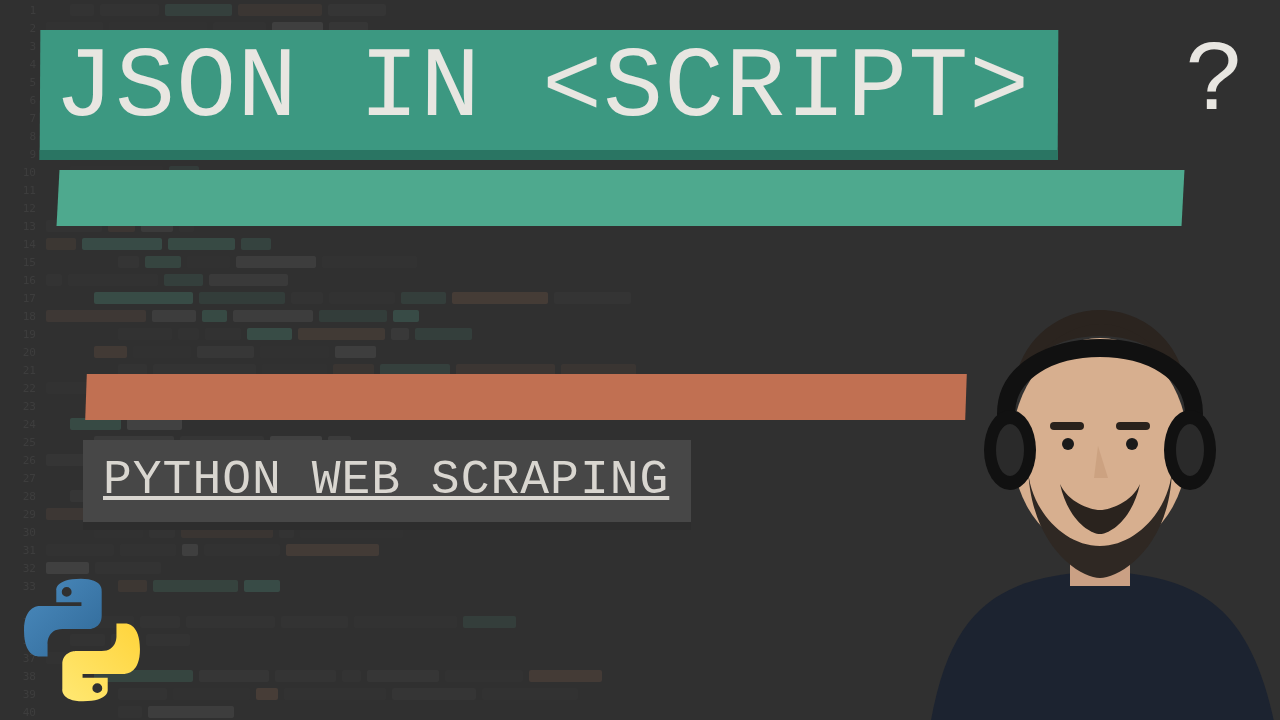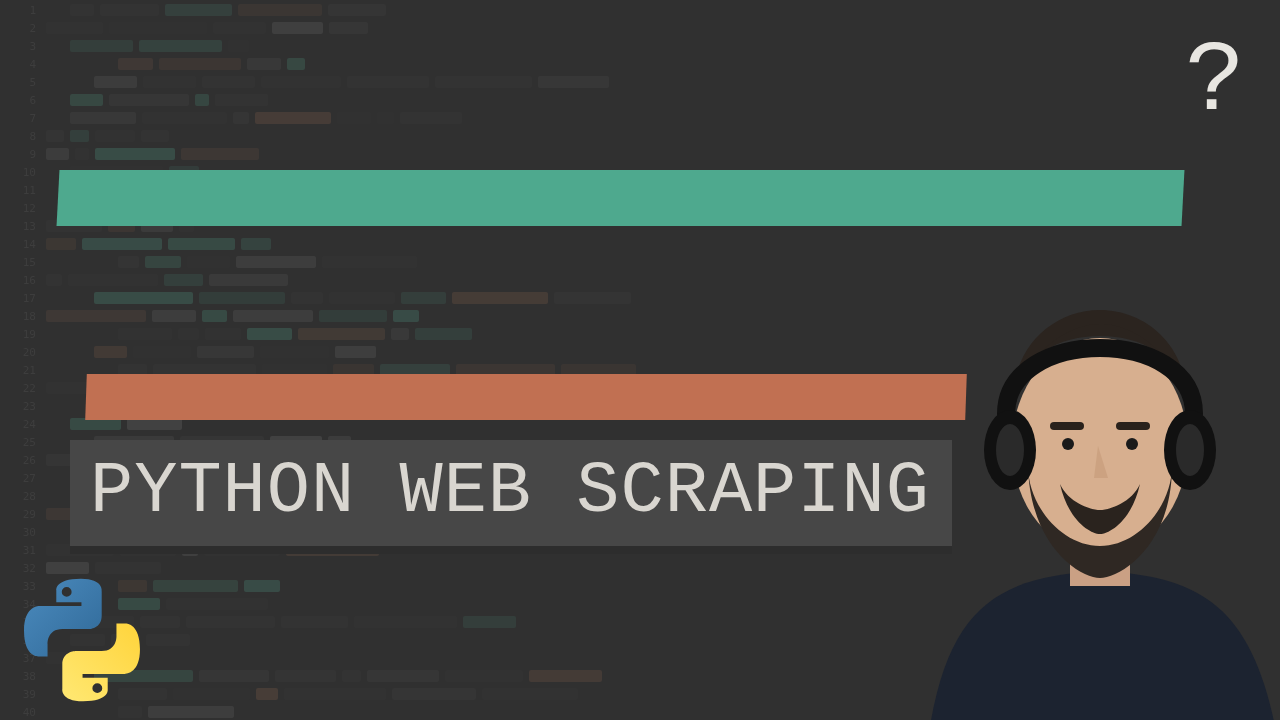--- a/index.html
+++ b/index.html
@@ -70,26 +70,27 @@
   }
   .orange-shadow {
     position: absolute;
     left: 86px; top: 374px; width: 880px; height: 46px;
     background: #c17052;
     transform: skewX(-2deg);
     z-index: -1;
   }
 
   .banner-gray {
-    left: 70px; top: 440px;
-    font-size: 72px; line-height: 1.0;
+    left: 83px; top: 440px;
+    font-size: 48px; line-height: 1.0;
     background: #474747;
     border-bottom: 8px solid #2d2d2d;
     padding: 16px 22px 18px 20px;
     color: #d9d6d0;
+    text-decoration: underline;
   }
 
   .stack { position: absolute; inset: 0; }
   .stack > * { z-index: 2; }
   .stack .green-shadow, .stack .orange-shadow { z-index: 1; }
 
   
   .py-logo {
     position: absolute;
     left: 12px; bottom: 10px;
@@ -345,25 +346,20 @@
       <span class="ln">32</span>
       <span class="tok" style="width: 43px; background: rgb(106, 106, 106); opacity: 0.52;"></span>
       <span class="tok" style="width: 66px; background: rgb(62, 62, 62); opacity: 0.59;"></span>
     </div>
     <div class="line" style="top: 580px; padding-left: 118px;">
       <span class="ln">33</span>
       <span class="tok" style="width: 29px; background: rgb(122, 90, 72); opacity: 0.35;"></span>
       <span class="tok" style="width: 85px; background: rgb(76, 138, 119); opacity: 0.39;"></span>
       <span class="tok" style="width: 36px; background: rgb(76, 138, 119); opacity: 0.57;"></span>
     </div>
-    <div class="line" style="top: 598px; padding-left: 118px;">
-      <span class="ln">34</span>
-      <span class="tok" style="width: 42px; background: rgb(76, 138, 119); opacity: 0.54;"></span>
-      <span class="tok" style="width: 102px; background: rgb(62, 62, 62); opacity: 0.32;"></span>
-    </div>
     <div class="line" style="top: 616px; padding-left: 70px;">
       <span class="ln">35</span>
       <span class="tok" style="width: 64px; background: rgb(62, 62, 62); opacity: 0.45;"></span>
       <span class="tok" style="width: 40px; background: rgb(62, 62, 62); opacity: 0.51;"></span>
       <span class="tok" style="width: 89px; background: rgb(62, 62, 62); opacity: 0.49;"></span>
       <span class="tok" style="width: 67px; background: rgb(62, 62, 62); opacity: 0.53;"></span>
       <span class="tok" style="width: 103px; background: rgb(62, 62, 62); opacity: 0.41;"></span>
       <span class="tok" style="width: 53px; background: rgb(76, 138, 119); opacity: 0.3;"></span>
     </div>
     <div class="line" style="top: 634px; padding-left: 70px;">
@@ -398,20 +394,21 @@
     </div>
     <div class="line" style="top: 706px; padding-left: 118px;">
       <span class="ln">40</span>
       <span class="tok" style="width: 24px; background: rgb(62, 62, 62); opacity: 0.53;"></span>
       <span class="tok" style="width: 86px; background: rgb(106, 106, 106); opacity: 0.44;"></span>
     </div>
   </div>
 
 <div class="stack">
   <div class="green-shadow"></div>
+  <div class="banner banner-green">JSON IN &lt;SCRIPT&gt;</div>
   <div class="trailing-q">?</div>
 
   <div class="orange-shadow"></div>
 
   <div class="banner banner-gray">PYTHON WEB SCRAPING</div>
 </div>
 
 <svg class="py-logo" viewBox="0 0 256 256">
   <defs>
     <linearGradient id="pb" x1="0" y1="0" x2="1" y2="1">

